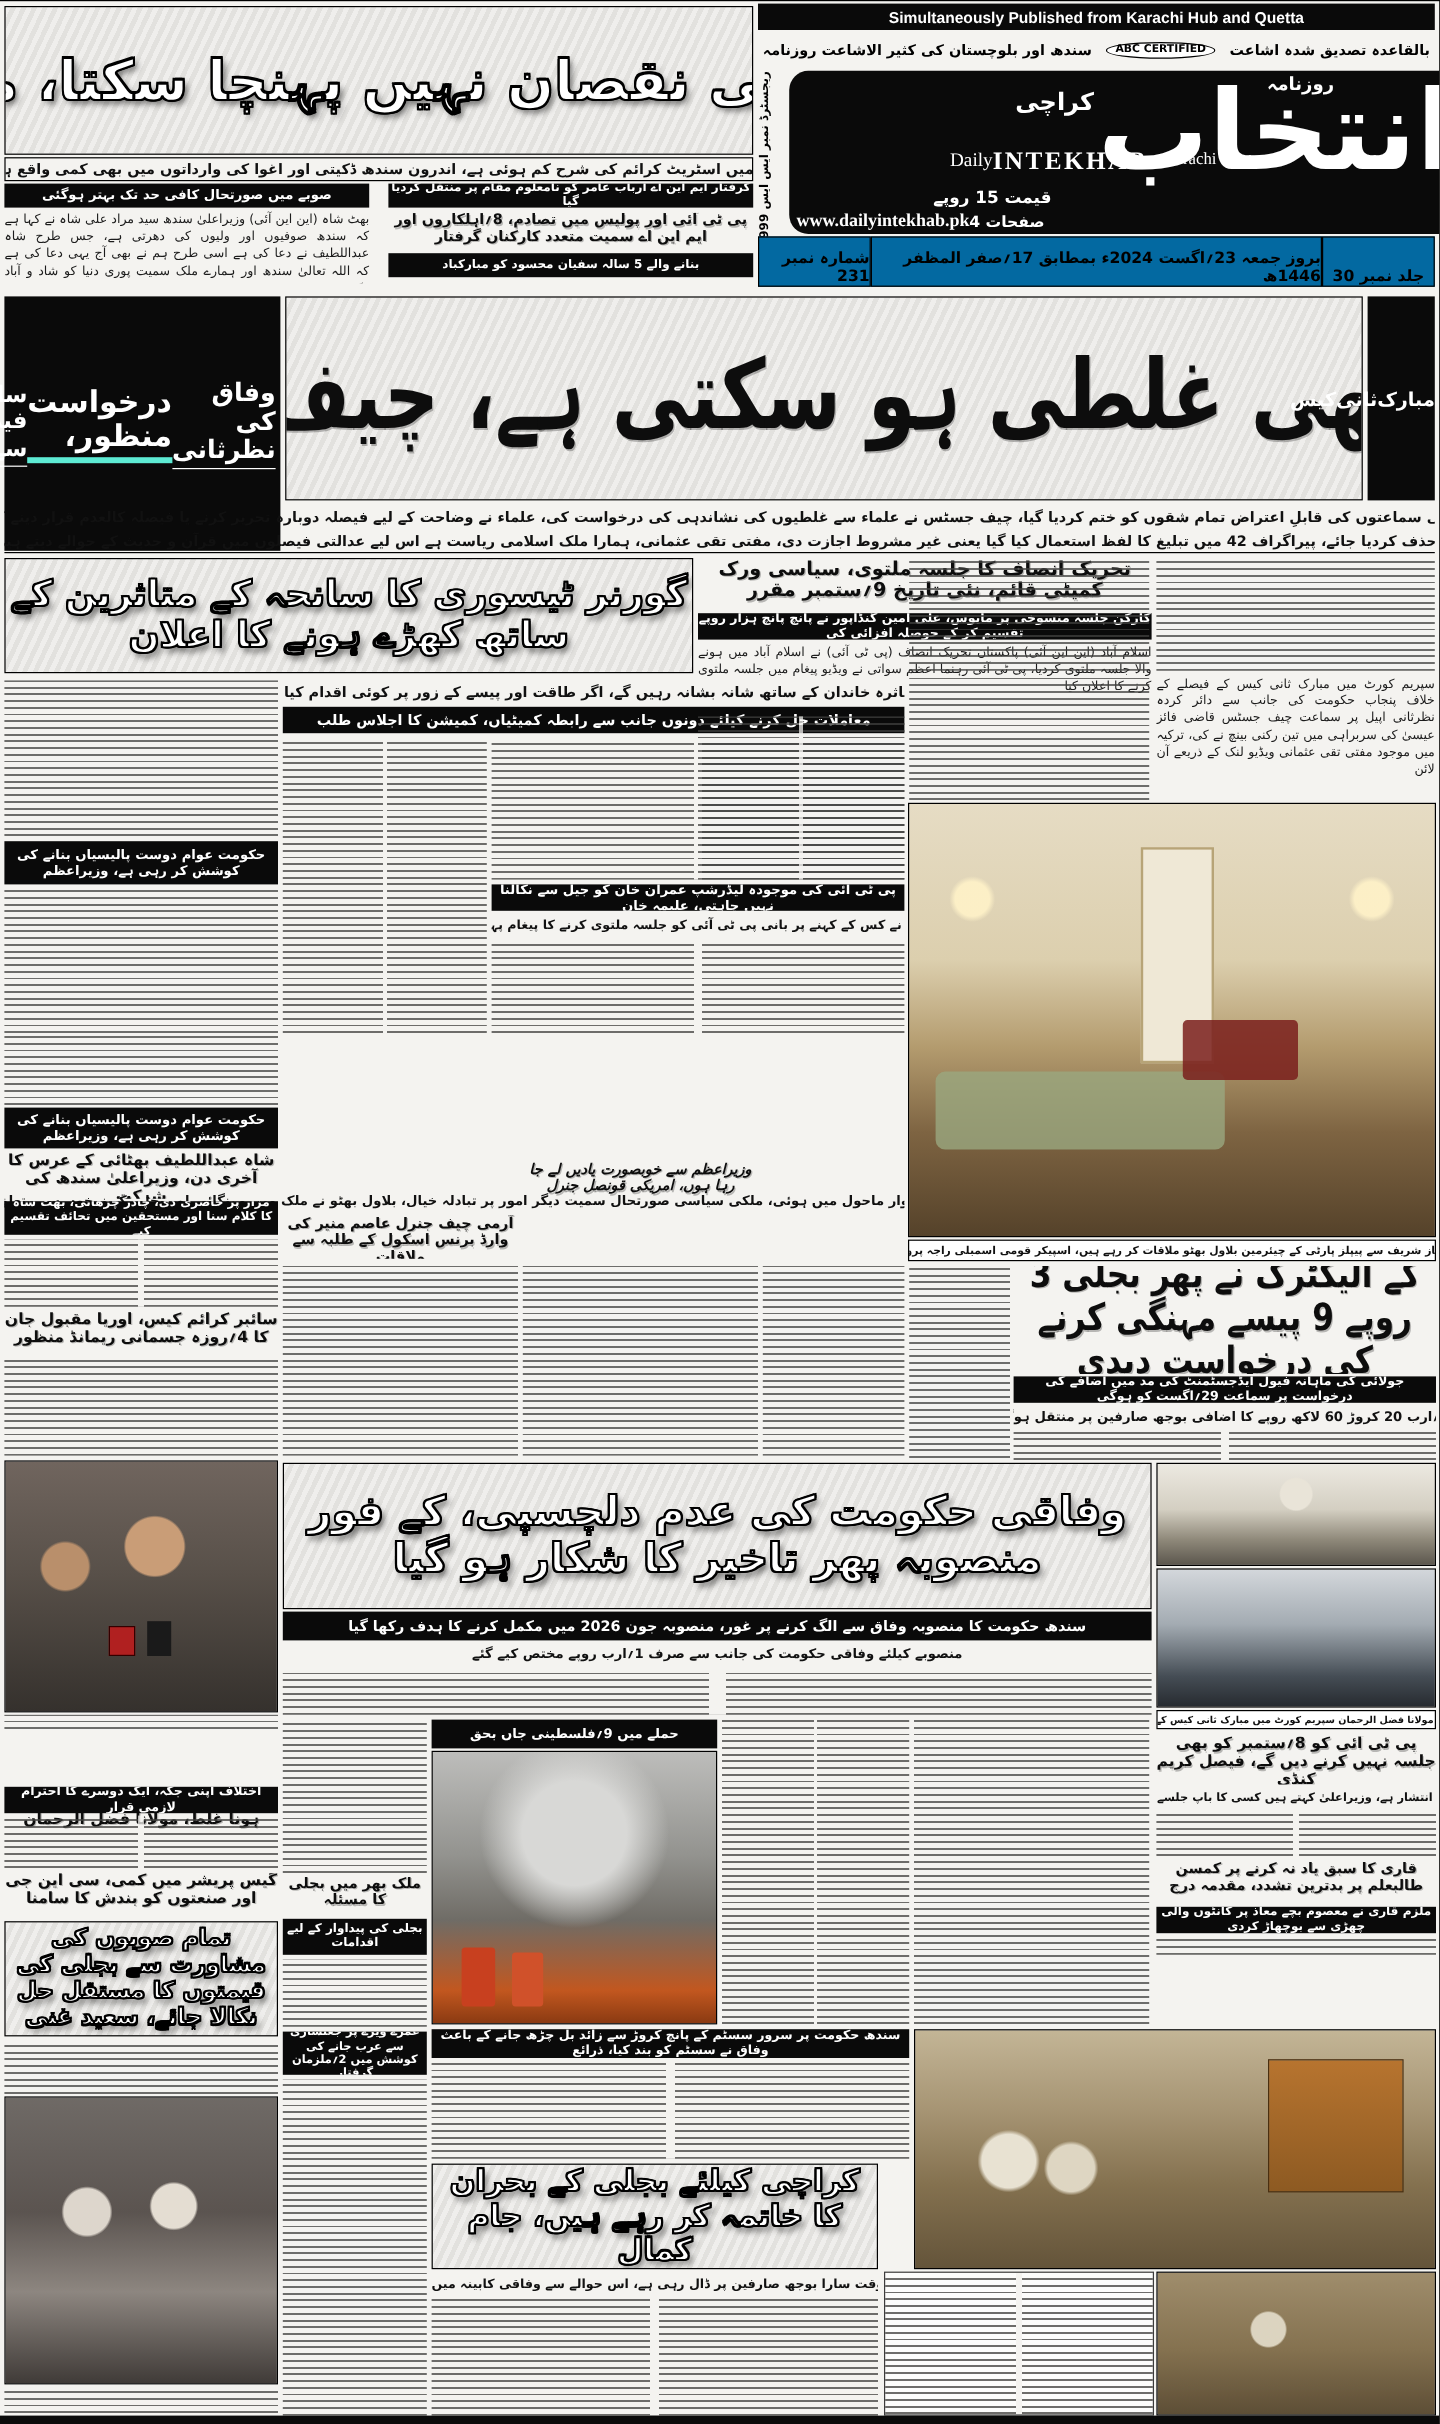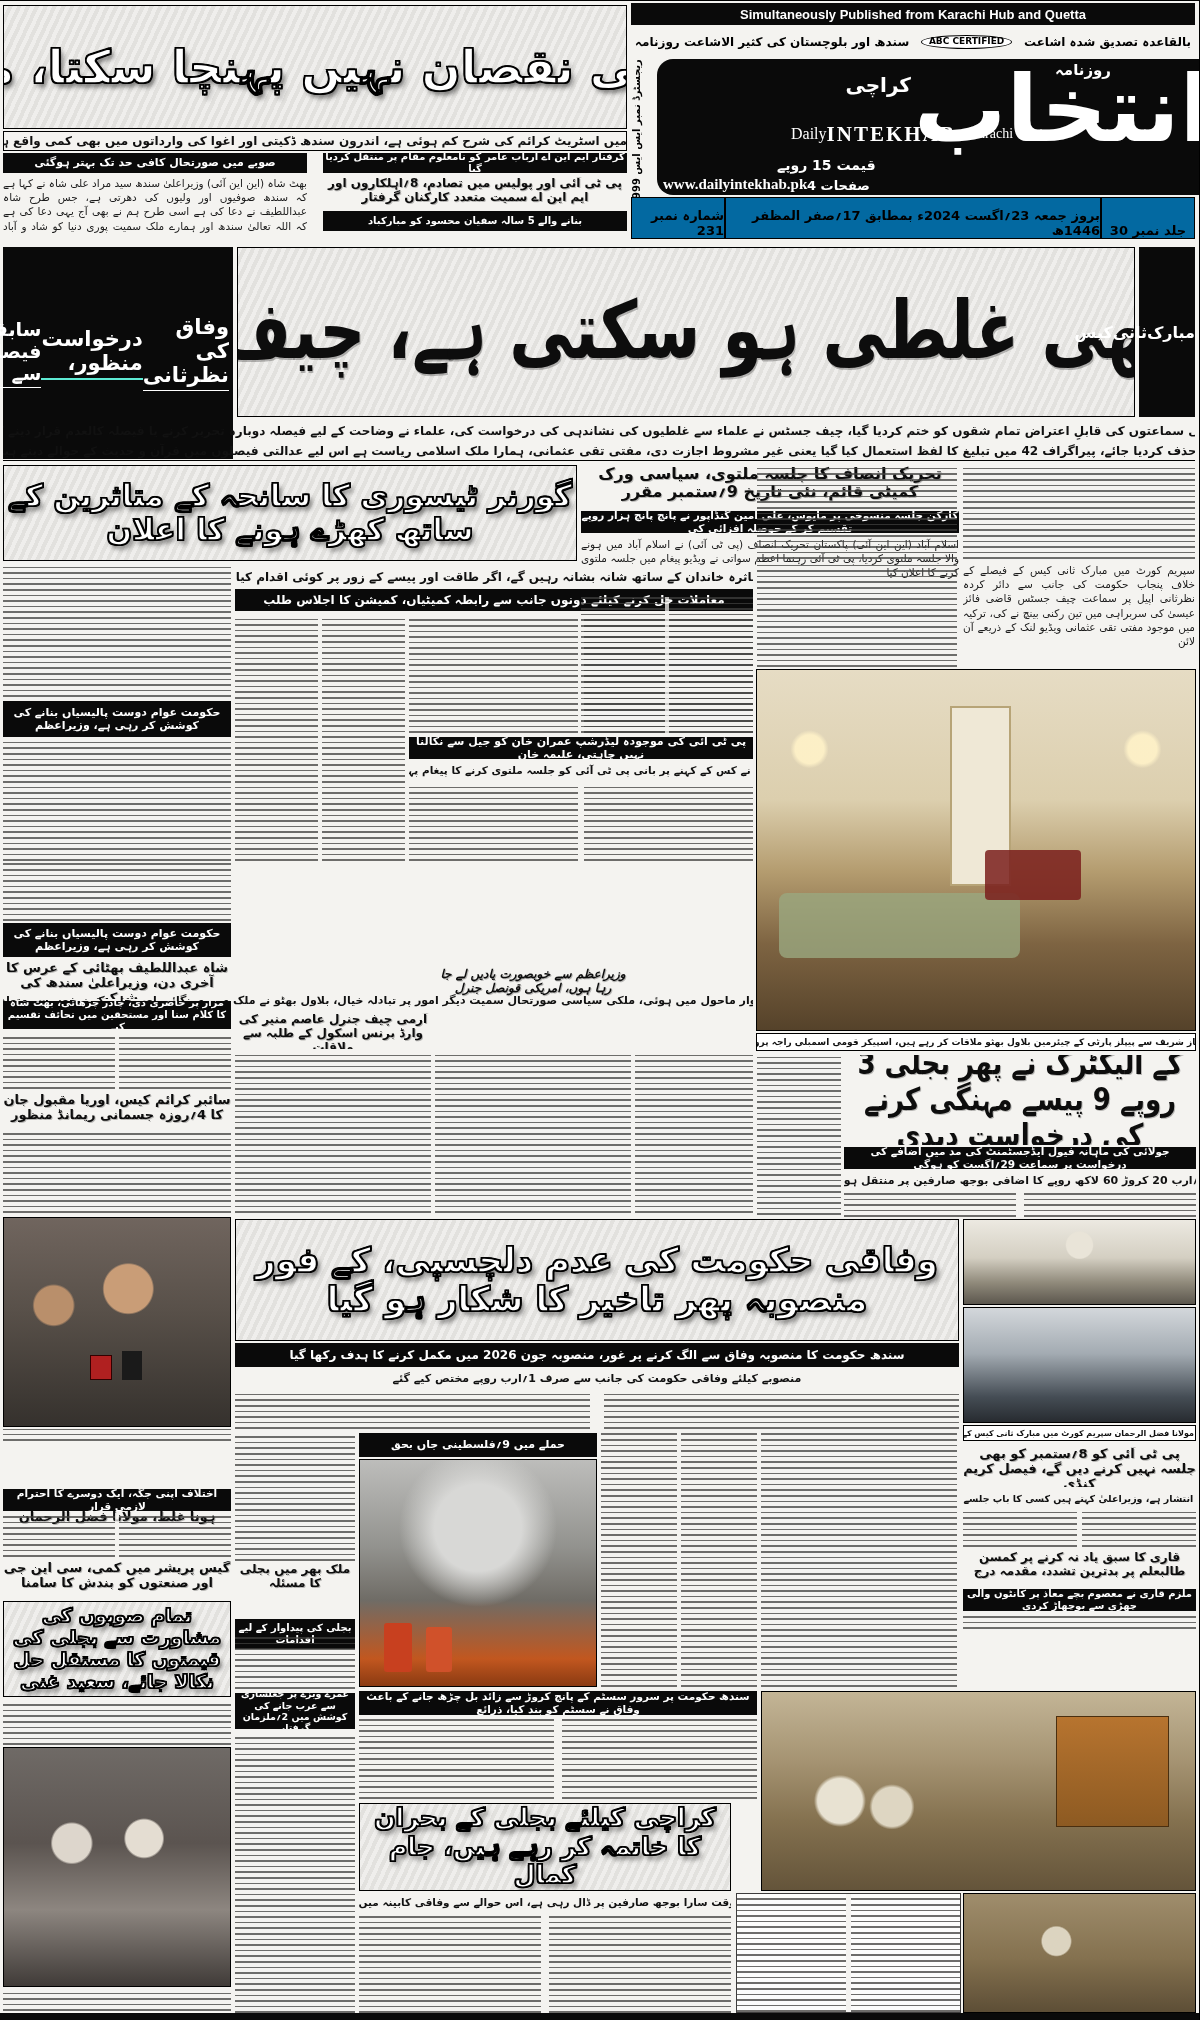--- a/index.html
+++ b/index.html
@@ -105,21 +105,21 @@
           <span>بروز جمعہ 23؍اگست 2024ء بمطابق 17؍صفر المظفر 1446ھ</span>
         </div>
       <div class="cell" style="width:92px;font-size:13px;">
           <span>شمارہ نمبر 231</span>
         </div>
     </div>
   </div>
 
   <div class="abs mast-black stack" style="left:4px;top:246px;width:230px;height:212px;padding:6px 4px;">
     <span style="font-size:21px;font-weight:bold;border-bottom:1px solid #fff;padding-bottom:3px;">وفاق کی نظرثانی</span>
-    <span style="font-size:21px;font-weight:bold;border-bottom:2px solid #5eead4;padding-bottom:3px;">درخواست منظور،</span>
+    <span style="font-size:25px;font-weight:bold;border-bottom:5px solid #5eead4;padding-bottom:3px;">درخواست منظور،</span>
     <span style="font-size:19px;font-weight:bold;border-bottom:1px solid #fff;padding-bottom:3px;">سابقہ فیصلوں سے</span>
     <span style="font-size:17px;font-weight:bold;">معترضہ پیراگراف حذف</span>
   </div>
 
   <div class="abs bordered texture black-head" style="left:238px;top:246px;width:898px;height:170px;font-size:64px;display:flex;align-items:center;justify-content:center;white-space:nowrap;transform-origin:center;">
       <span style="transform:scaleY(1.25);display:inline-block;">ہم سے بھی غلطی ہو سکتی ہے، چیف جسٹس</span>
     </div>
 
   <div class="abs mast-black stack" style="left:1140px;top:246px;width:56px;height:170px;padding:10px 0;">
     <span style="font-size:16px;font-weight:bold;">مبارک</span>
@@ -261,21 +261,21 @@
     </div>
   <div class="abs fill" style="left:4px;top:1700px;width:228px;height:44px;"></div>
   <div class="photo" style="left:4px;top:1746px;width:228px;height:240px;background:
          radial-gradient(circle at 30% 40%, #ddd6cc 0 9%, transparent 10%),
          radial-gradient(circle at 62% 38%, #e4ddd2 0 9%, transparent 10%),
          linear-gradient(180deg,#6f6a66 0%,#5b5450 40%,#8d8680 68%,#403b38 100%);"></div>
   <div class="abs fill" style="left:4px;top:1990px;width:228px;height:20px;"></div>
 
   <div class="abs fill" style="left:236px;top:1432px;width:120px;height:128px;"></div>
   <div class="abs black-head" style="left:236px;top:1562px;width:120px;height:34px;font-size:12px;"><span>ملک بھر میں بجلی کا مسئلہ</span></div>
-  <div class="abs revbar" style="left:236px;top:1598px;width:120px;height:30px;font-size:10px;padding:0 2px;margin-top:20px;">
+  <div class="abs revbar" style="left:236px;top:1598px;width:120px;height:30px;font-size:10px;padding:0 2px;">
       <span>بجلی کی پیداوار کے لیے اقدامات</span>
     </div>
   <div class="abs fill" style="left:236px;top:1632px;width:120px;height:56px;"></div>
   <div class="abs revbar" style="left:236px;top:1692px;width:120px;height:36px;font-size:9.5px;padding:0 2px;">
       <span>عمرے ویزے پر جعلسازی سے عرب جانے کی کوشش میں 2؍ملزمان گرفتار</span>
     </div>
   <div class="abs fill" style="left:236px;top:1732px;width:120px;height:280px;"></div>
 
   <div class="abs revbar" style="left:360px;top:1432px;width:238px;height:24px;font-size:11px;">
       <span>حملے میں 9؍فلسطینی جاں بحق</span>

